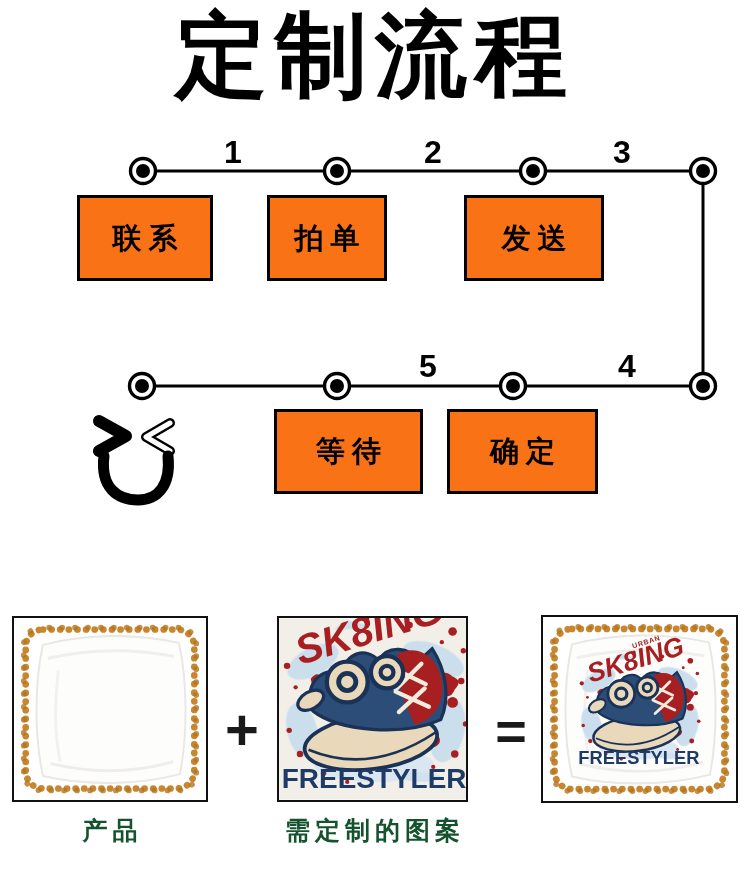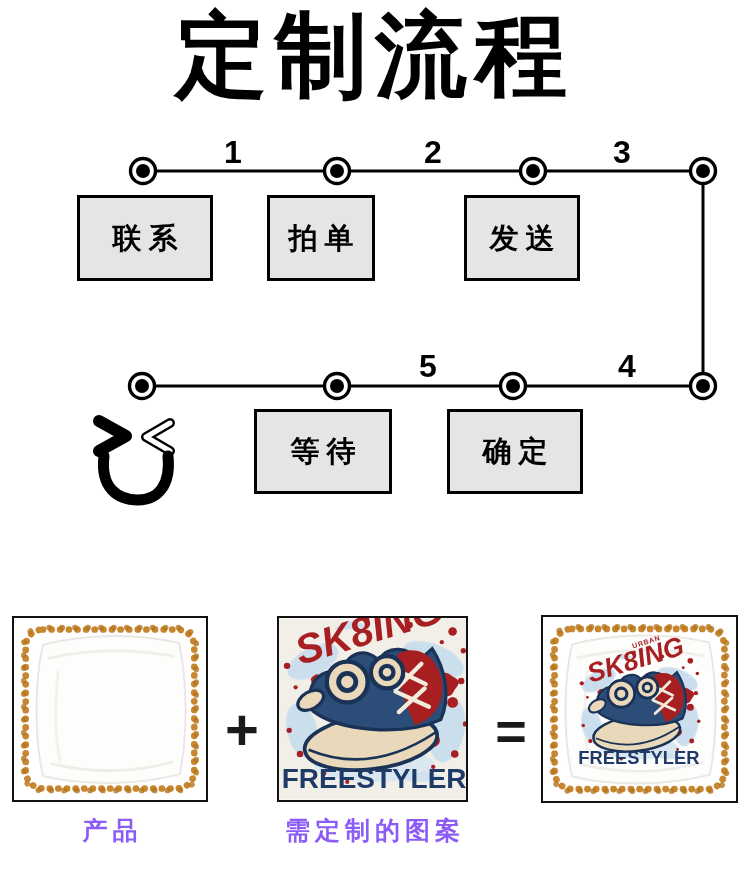--- a/index.html
+++ b/index.html
@@ -11,35 +11,35 @@
     position:absolute;left:0;top:-6px;width:750px;margin:0;
     text-align:center;font-size:92px;font-weight:900;letter-spacing:8px;
     color:#000;white-space:nowrap;
   }
   .flow-overlay{position:absolute;left:0;top:0;pointer-events:none;}
   .step-num{
     position:absolute;text-align:center;font-size:32px;font-weight:900;
     line-height:1;color:#000;
   }
   .step-box{
-    position:absolute;box-sizing:border-box;border:3px solid #000;background:#e5e5e5;
+    position:absolute;box-sizing:border-box;border:3px solid #000;background:#f97316;
     display:flex;flex-direction:column;align-items:center;justify-content:center;
     font-size:29px;font-weight:900;line-height:1.18;letter-spacing:7px;
     text-indent:7px;white-space:nowrap;
   }
   .fig-box{
     position:absolute;box-sizing:border-box;border:2px solid #111;background:#fff;overflow:hidden;
   }
   .fig-box svg{display:block;width:100%;height:100%;}
   .op{
     position:absolute;text-align:center;font-weight:900;color:#1a1a1a;line-height:1;
   }
   .caption{
     position:absolute;text-align:center;font-size:25px;font-weight:900;
-    letter-spacing:5px;text-indent:5px;color:#8b5cf6;white-space:nowrap;
+    letter-spacing:5px;text-indent:5px;color:#14532d;white-space:nowrap;
   }
   .defs-holder{position:absolute;width:0;height:0;overflow:hidden;}
 </style>
 </head>
 <body>
 
 <div class="page">
 
   <h1 class="title">定制流程</h1>
 
@@ -165,30 +165,30 @@
 
   <div class="step-num" style="left:208px;top:136px;width:50px">1</div>
   <div class="step-num" style="left:408px;top:136px;width:50px">2</div>
   <div class="step-num" style="left:597px;top:136px;width:50px">3</div>
   <div class="step-num" style="left:602px;top:350px;width:50px">4</div>
   <div class="step-num" style="left:403px;top:350px;width:50px">5</div>
 
   <div class="step-box" style="left:77px;top:195px;width:136px;height:86px">
     <span>联系</span>
   </div>
-  <div class="step-box" style="left:267px;top:195px;width:108px;height:86px">
+  <div class="step-box" style="left:267px;top:195px;width:120px;height:86px">
     <span>拍单</span>
   </div>
-  <div class="step-box" style="left:464px;top:195px;width:116px;height:86px">
+  <div class="step-box" style="left:464px;top:195px;width:140px;height:86px">
     <span>发送</span>
   </div>
-  <div class="step-box" style="left:254px;top:409px;width:138px;height:85px">
+  <div class="step-box" style="left:274px;top:409px;width:149px;height:85px">
     <span>等待</span>
   </div>
-  <div class="step-box" style="left:447px;top:409px;width:136px;height:85px">
+  <div class="step-box" style="left:447px;top:409px;width:151px;height:85px">
     <span>确定</span>
   </div>
 
   <div class="fig-box" style="left:12px;top:616px;width:196px;height:186px">
     <svg viewBox="0 0 200 190">
         <use href="#pillow-art"></use>
       </svg>
   </div>
 
   <div class="op" style="left:218px;top:701px;width:48px;font-size:58px">+</div>

